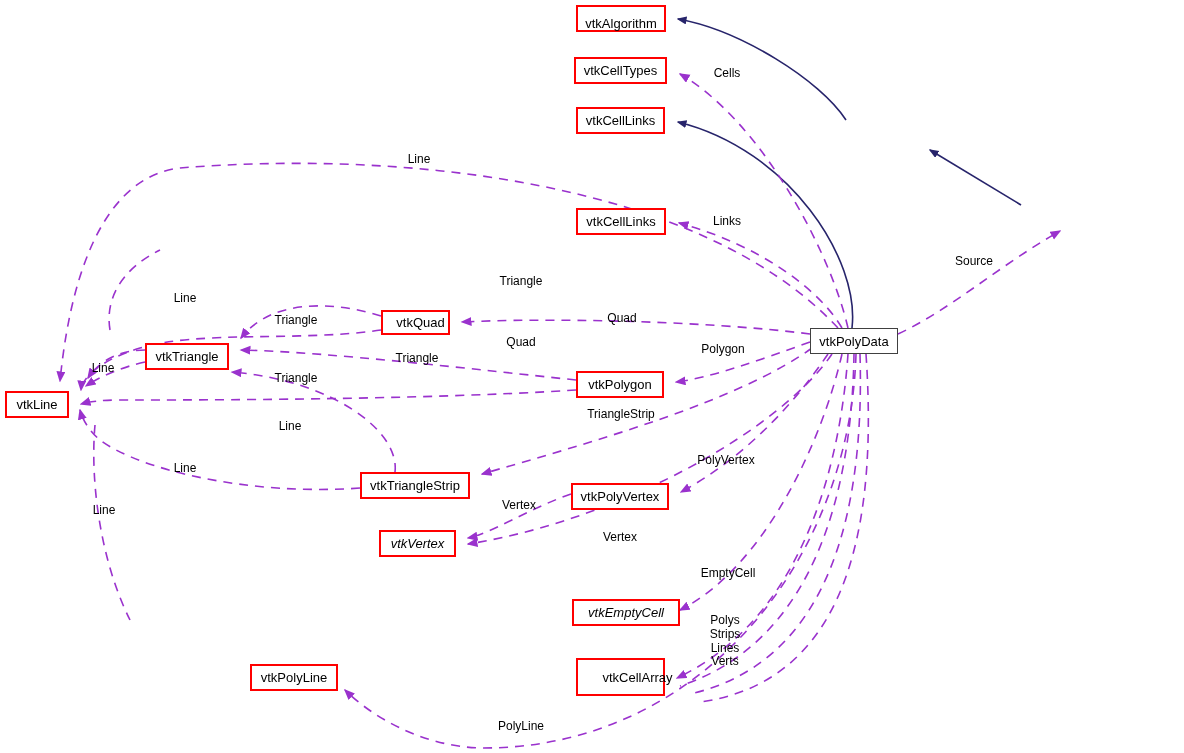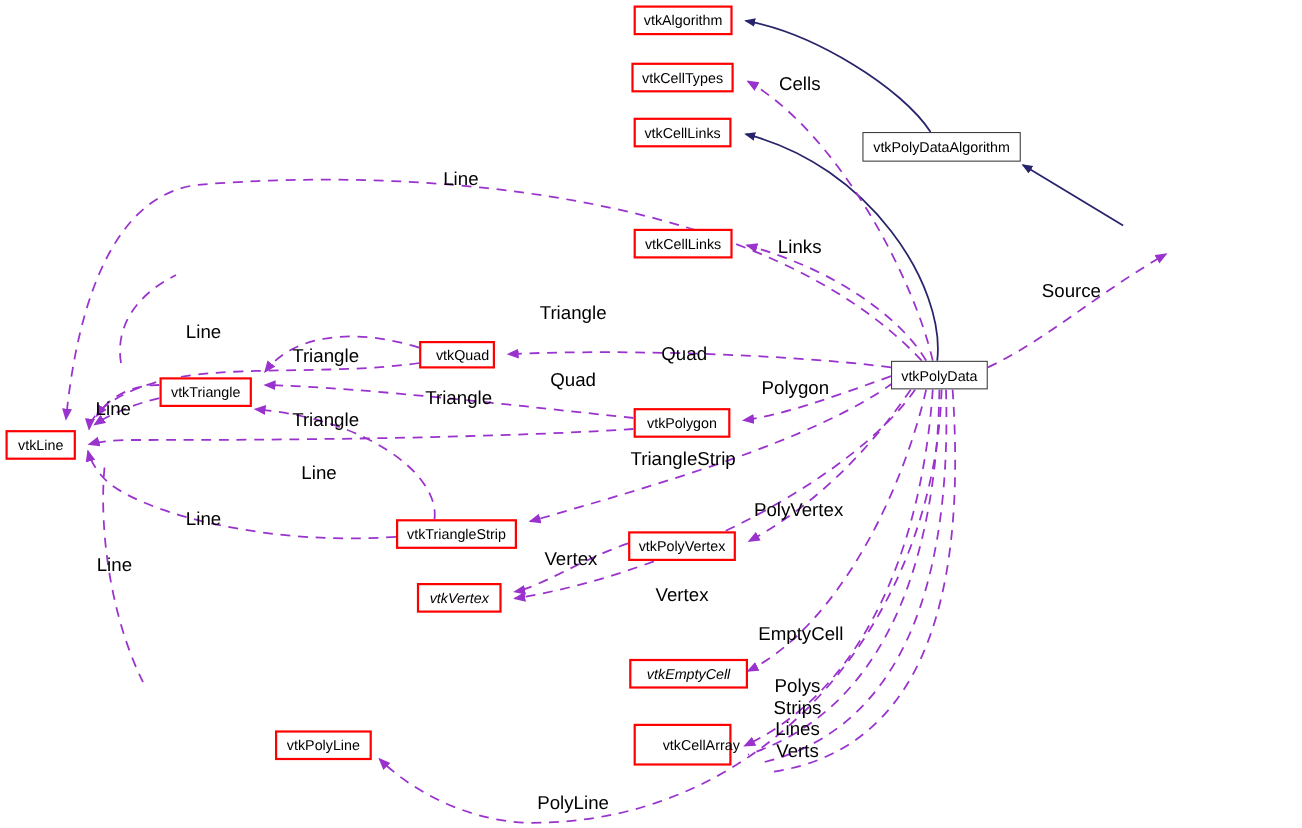--- a/index.html
+++ b/index.html
@@ -43,21 +43,21 @@
   .node.plain {
     border: 1px solid #404040;
     background: #ffffff;
   }
   .node.highlight {
     border: 1px solid #202020;
     background: #bfbfbf;
   }
   .edge-label {
     position: absolute;
-    font-size: 17px;
+    font-size: 12px;
     color: #000000;
     background: transparent;
     white-space: pre;
     line-height: 1.15;
     z-index: 4;
     text-align: center;
   }
 </style>
 </head>
 <body>
@@ -110,35 +110,32 @@
 
       <path d="M 145,350 C 120,350 100,360 88,378" marker-end="url(#arrow-purple)"></path>
       <path d="M 145,362 C 118,368 98,378 86,386" marker-end="url(#arrow-purple)"></path>
       <path d="M 571,494 C 530,508 490,534 468,538" marker-end="url(#arrow-purple)"></path>
 
       <path d="M 110,330 C 105,300 120,270 160,250"></path>
       <path d="M 95,425 C 90,480 100,560 130,620"></path>
     </g>
   </svg>
 
-  <div class="node red" style="left:576px; top:5px; width:90px; height:27px;">
+  <div class="node red" style="left:576px; top:5px; width:90px; height:27px;align-items:flex-end;">
     <span>vtkAlgorithm</span>
   </div>
 
   <div class="node red" style="left:574px; top:57px; width:93px; height:27px;">
     <span>vtkCellTypes</span>
   </div>
 
   <div class="node red" style="left:576px; top:107px; width:89px; height:27px;">
     <span>vtkCellLinks</span>
   </div>
 
-  <div class="node plain" style="left:784px; top:120px; width:144px; height:27px;">
-    <span>vtkPolyDataAlgorithm</span>
-  </div>
 
 
   <div class="node red" style="left:576px; top:208px; width:90px; height:27px;">
     <span>vtkCellLinks</span>
   </div>
 
   <div class="node red" style="left:381px; top:310px; width:69px; height:25px;padding-left:10px;">
     <span>vtkQuad</span>
   </div>
 

